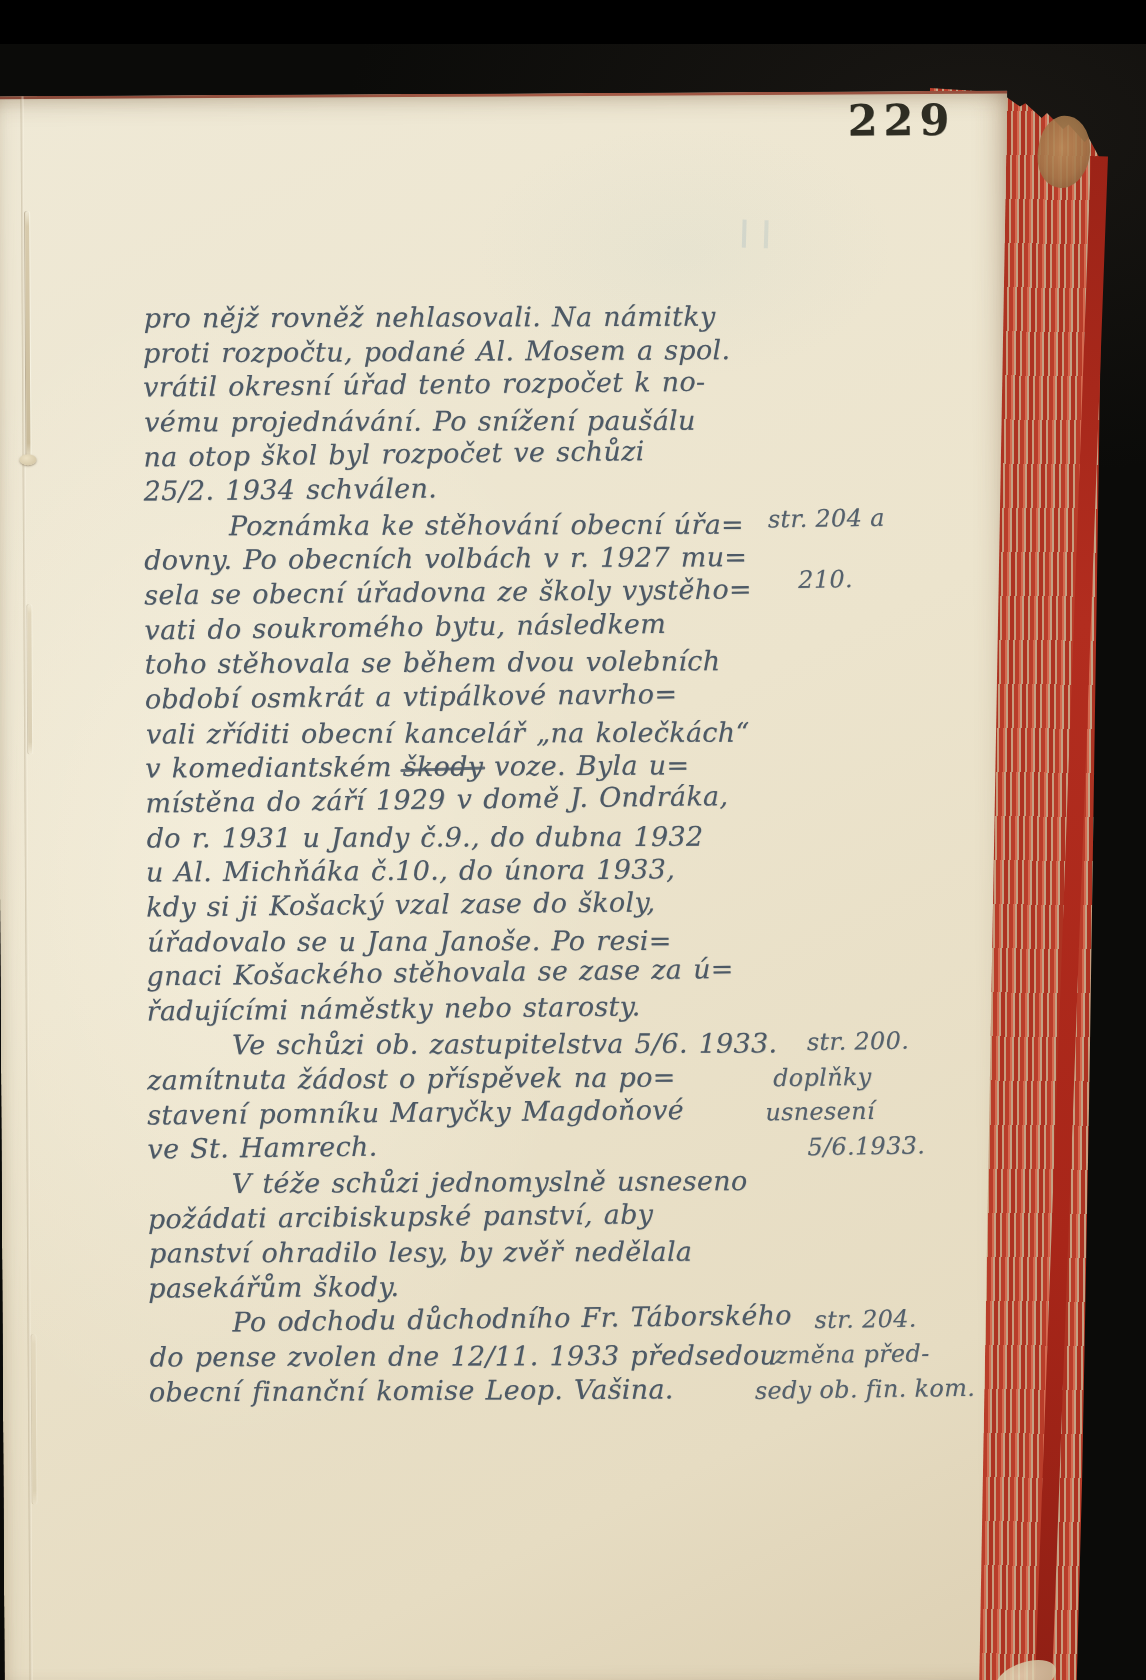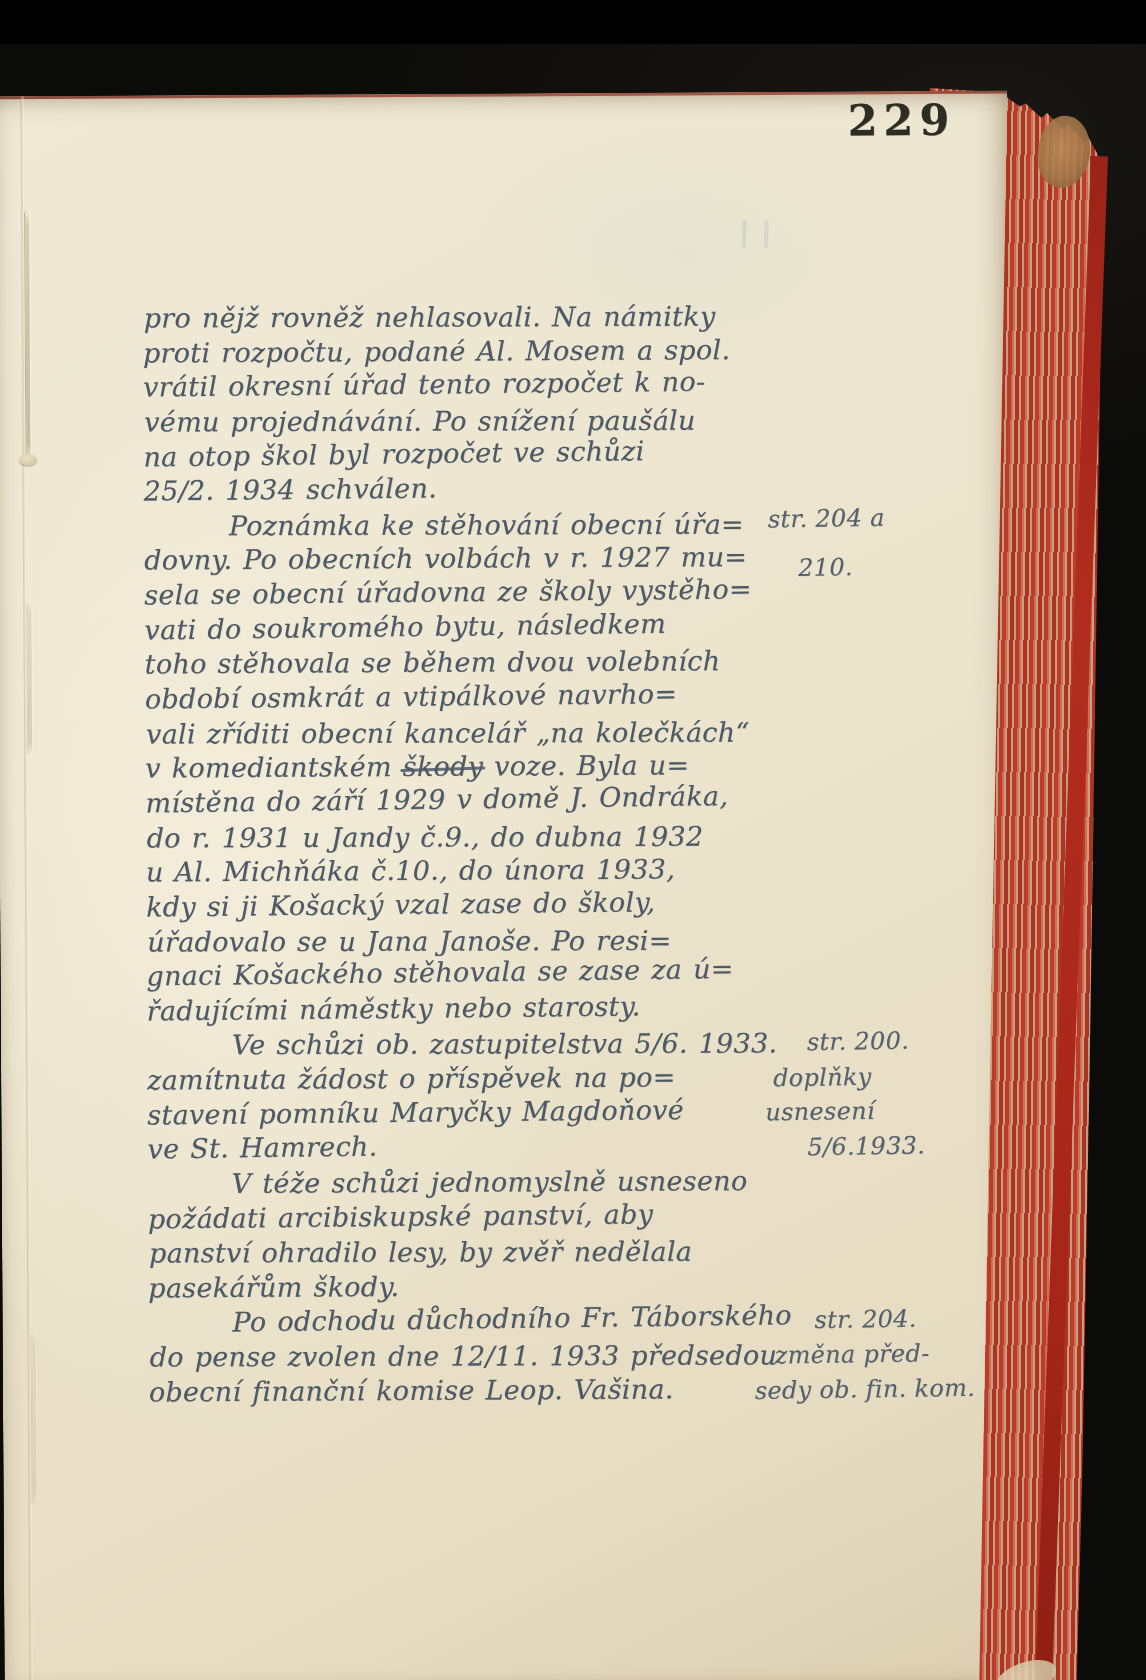--- a/index.html
+++ b/index.html
@@ -159,21 +159,21 @@
       <div class="line indent">V téže schůzi jednomyslně usneseno</div>
       <div class="line">požádati arcibiskupské panství, aby</div>
       <div class="line">panství ohradilo lesy, by zvěř nedělala</div>
       <div class="line">pasekářům škody.</div>
       <div class="line indent">Po odchodu důchodního Fr. Táborského</div>
       <div class="line">do pense zvolen dne 12/11. 1933 předsedou</div>
       <div class="line">obecní finanční komise Leop. Vašina.</div>
     </div>
 
     <div class="margin-note" style="left:770px;top:413px;">str. 204 a</div>
-    <div class="margin-note" style="left:800px;top:462px;">210.</div>
+    <div class="margin-note" style="left:800px;top:474px;">210.</div>
     <div class="margin-note" style="left:806px;top:936px;">str. 200.</div>
     <div class="margin-note" style="left:772px;top:972px;">doplňky</div>
     <div class="margin-note" style="left:764px;top:1006px;">usnesení</div>
     <div class="margin-note" style="left:806px;top:1041px;">5/6.1933.</div>
     <div class="margin-note" style="left:812px;top:1214px;">str. 204.</div>
     <div class="margin-note" style="left:772px;top:1249px;">změna před-</div>
     <div class="margin-note" style="left:752px;top:1284px;">sedy ob. fin. kom.</div>
   </div>
 
 </div>

